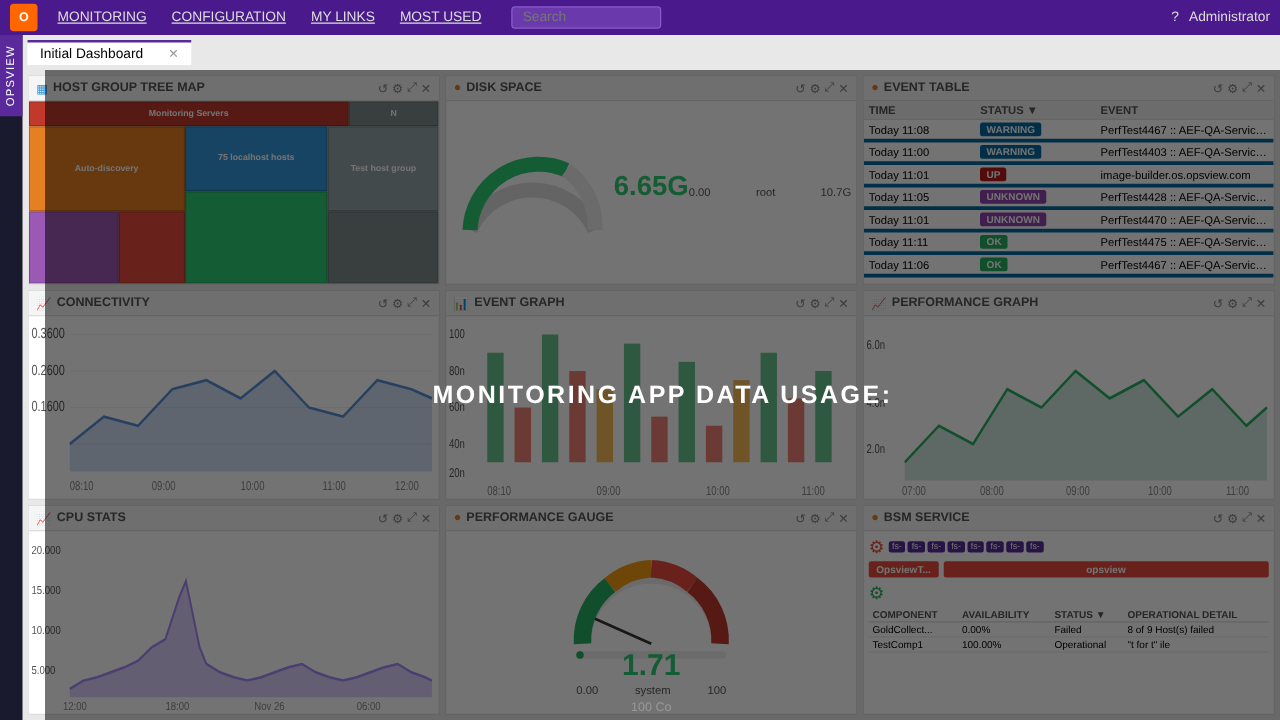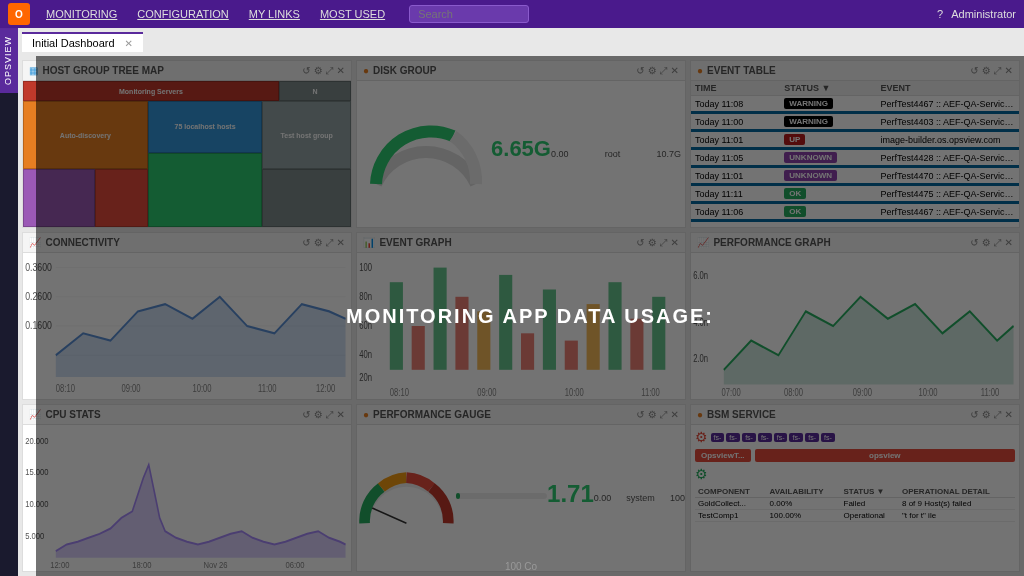--- a/index.html
+++ b/index.html
@@ -25,21 +25,21 @@
     }
 
     
     .main-content {
       position: absolute; left: 18px; top: 28px; right: 0; bottom: 0;
       background: #e8e8e8; overflow: hidden;
     }
 
     
     .dashboard-tab {
-      background: white; display: inline-flex; align-items: center; gap: 6px;
+      background: white; display: inline-flex; align-items: center; gap: 16px;
       padding: 3px 10px; font-size: 11px; border-top: 2px solid #5a2a9c;
       margin: 4px 0 0 4px; cursor: pointer;
     }
     .dashboard-tab .close-x { color: #999; font-size: 10px; margin-left: 4px; }
 
     
     .panels-grid {
       position: absolute; top: 28px; left: 0; right: 0; bottom: 0;
       display: grid; grid-template-columns: 1fr 1fr 1fr; grid-template-rows: 1fr 1fr 1fr;
       gap: 0; padding: 4px; gap: 4px;
@@ -68,36 +68,36 @@
     .gauge-svg { width: 130px; height: 80px; }
     .gauge-value { font-size: 22px; font-weight: bold; color: #2ecc71; margin-top: -10px; }
     .gauge-labels { display: flex; justify-content: space-between; width: 130px; font-size: 9px; color: #555; }
     .gauge-root { font-size: 9px; color: #555; text-align: center; }
 
     
     .event-table { width: 100%; font-size: 9px; border-collapse: collapse; }
     .event-table th { background: #f0f0f0; padding: 2px 4px; text-align: left; border-bottom: 1px solid #ddd; font-size: 9px; color: #555; }
     .event-table td { padding: 2px 4px; border-bottom: 3px solid #0369a1; white-space: nowrap; overflow: hidden; max-width: 80px; text-overflow: ellipsis; }
     .badge { display: inline-block; padding: 1px 5px; border-radius: 2px; font-size: 8px; color: white; font-weight: bold; }
-    .badge-warning { background: #000000; }
+    .badge-warning { background: #0369a1; }
     .badge-up { background: #b91c1c; }
     .badge-unknown { background: #8e44ad; }
     .badge-ok { background: #27ae60; }
 
     
     .center-overlay {
       position: absolute; left: 18px; right: 0; top: 28px; bottom: 0;
       display: flex; flex-direction: column; align-items: center; justify-content: center;
       background: rgba(0,0,0,0.55); z-index: 20; pointer-events: none;
     }
     .overlay-line1 { color: white; font-size: 20px; font-weight: bold; letter-spacing: 2px; text-align: center; text-transform: uppercase; }
     .overlay-line2 { color: #f1c40f; font-size: 26px; font-weight: bold; letter-spacing: 3px; text-align: center; text-transform: uppercase; margin-top: 4px; }
 
     
-    .perf-gauge-container { display: flex; flex-direction: row; align-items: center; justify-content: center; height: 100%; }
+    .perf-gauge-container { display: flex; flex-direction: column; align-items: center; justify-content: center; height: 100%; }
     .perf-gauge-value { font-size: 24px; font-weight: bold; color: #2ecc71; margin-top: -8px; }
     .perf-gauge-labels { display: flex; justify-content: space-between; width: 120px; font-size: 9px; color: #555; }
     .perf-gauge-sub { font-size: 9px; color: #555; }
 
     
     .bsm-container { padding: 4px; font-size: 9px; }
     .bsm-top { display: flex; gap: 3px; margin-bottom: 4px; align-items: center; }
     .bsm-node { background: #e74c3c; color: white; padding: 2px 5px; border-radius: 2px; font-size: 8px; font-weight: bold; white-space: nowrap; }
     .bsm-service-row { display: flex; gap: 2px; flex-wrap: wrap; flex: 1; }
     .bsm-small { background: #5a2a9c; color: white; padding: 1px 3px; border-radius: 2px; font-size: 7px; }
@@ -171,21 +171,21 @@
           <div class="treemap-cell" style="left:38%;top:49%;width:35%;height:51%;background:#2ecc71;"></div>
 
           <div class="treemap-cell" style="left:73%;top:60%;width:27%;height:40%;background:#7f8c8d;"></div>
         </div>
       </div>
     </div>
 
     <div class="panel">
       <div class="panel-header">
         <span style="color:#e67e22;font-size:10px;">●</span>
-        <span class="panel-title">DISK GROUP</span>
+        <span class="panel-title">DISK SPACE</span>
         <div class="panel-icons">
           <span class="panel-icon">↺</span>
           <span class="panel-icon">⚙</span>
           <span class="panel-icon">⤢</span>
           <span class="panel-icon">✕</span>
         </div>
       </div>
       <div class="panel-body">
         <div class="gauge-container">
           <svg class="gauge-svg" viewBox="0 0 130 80">

